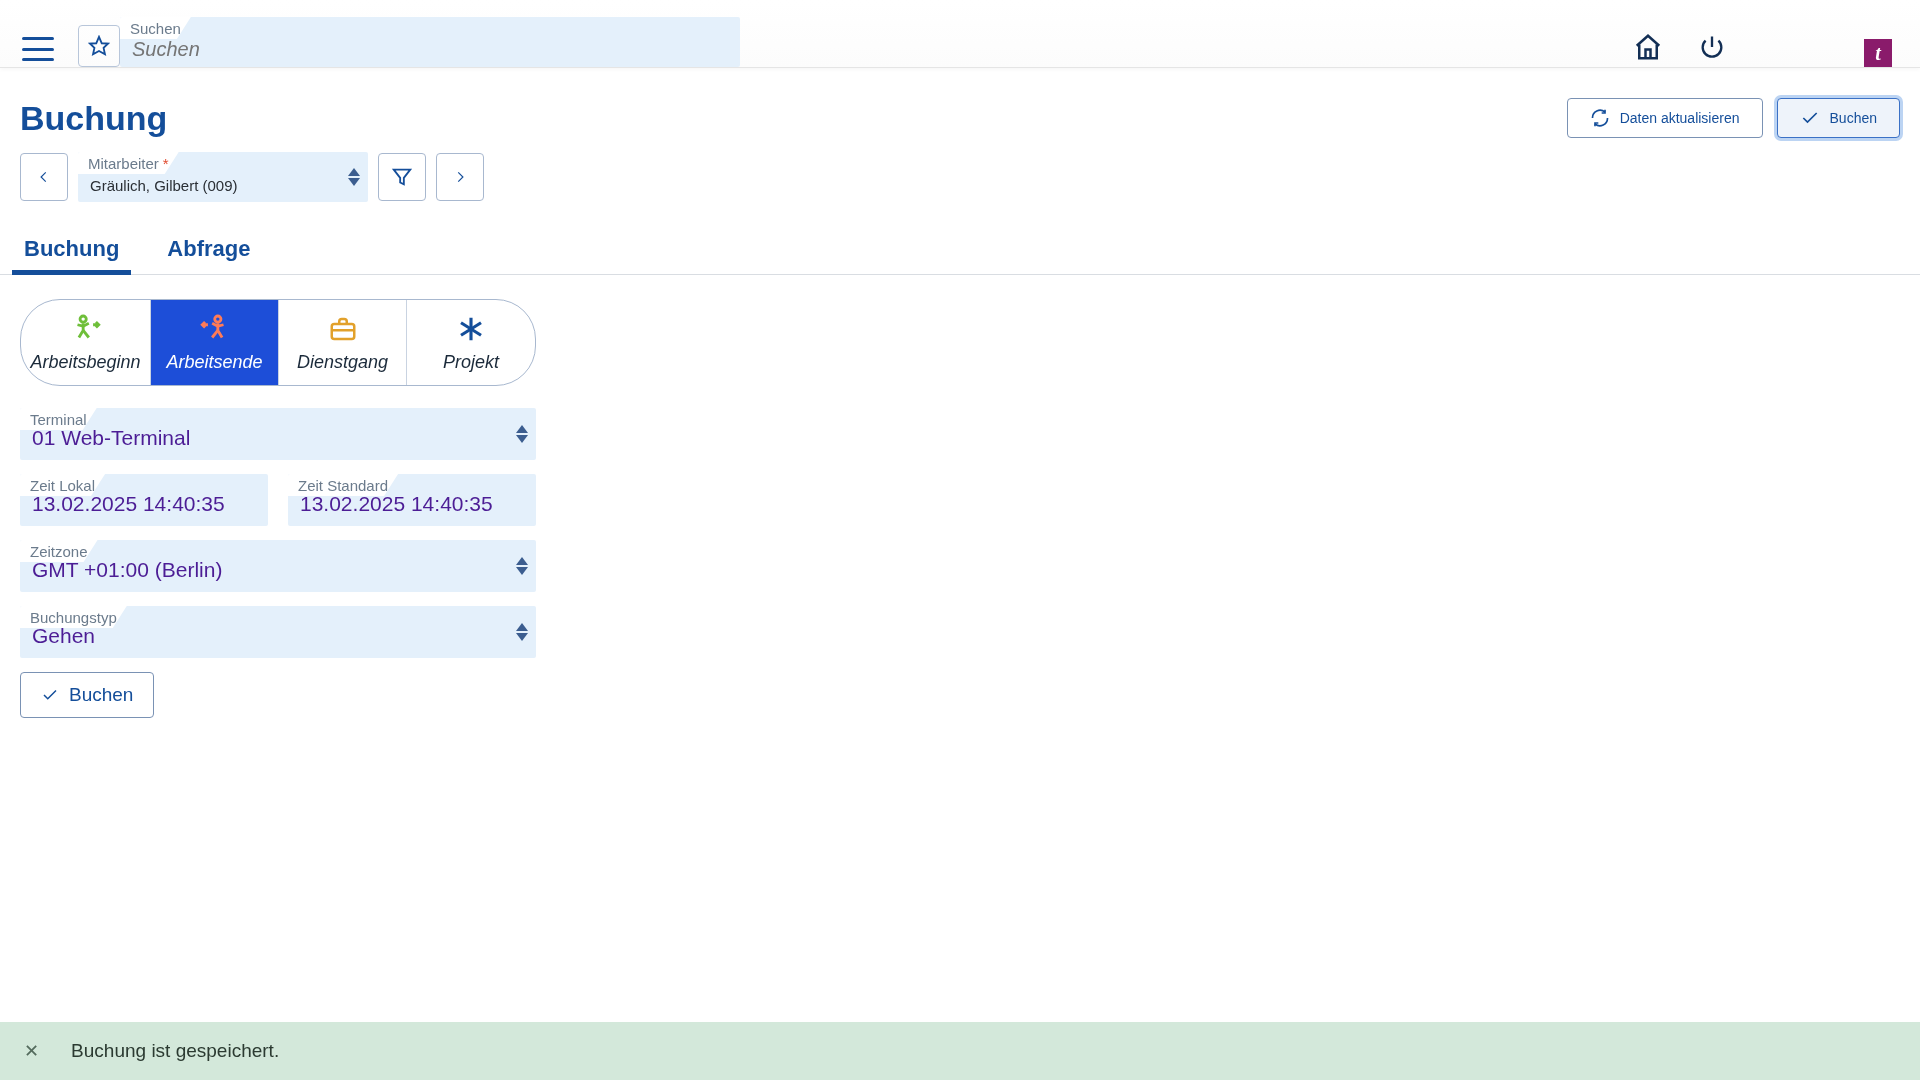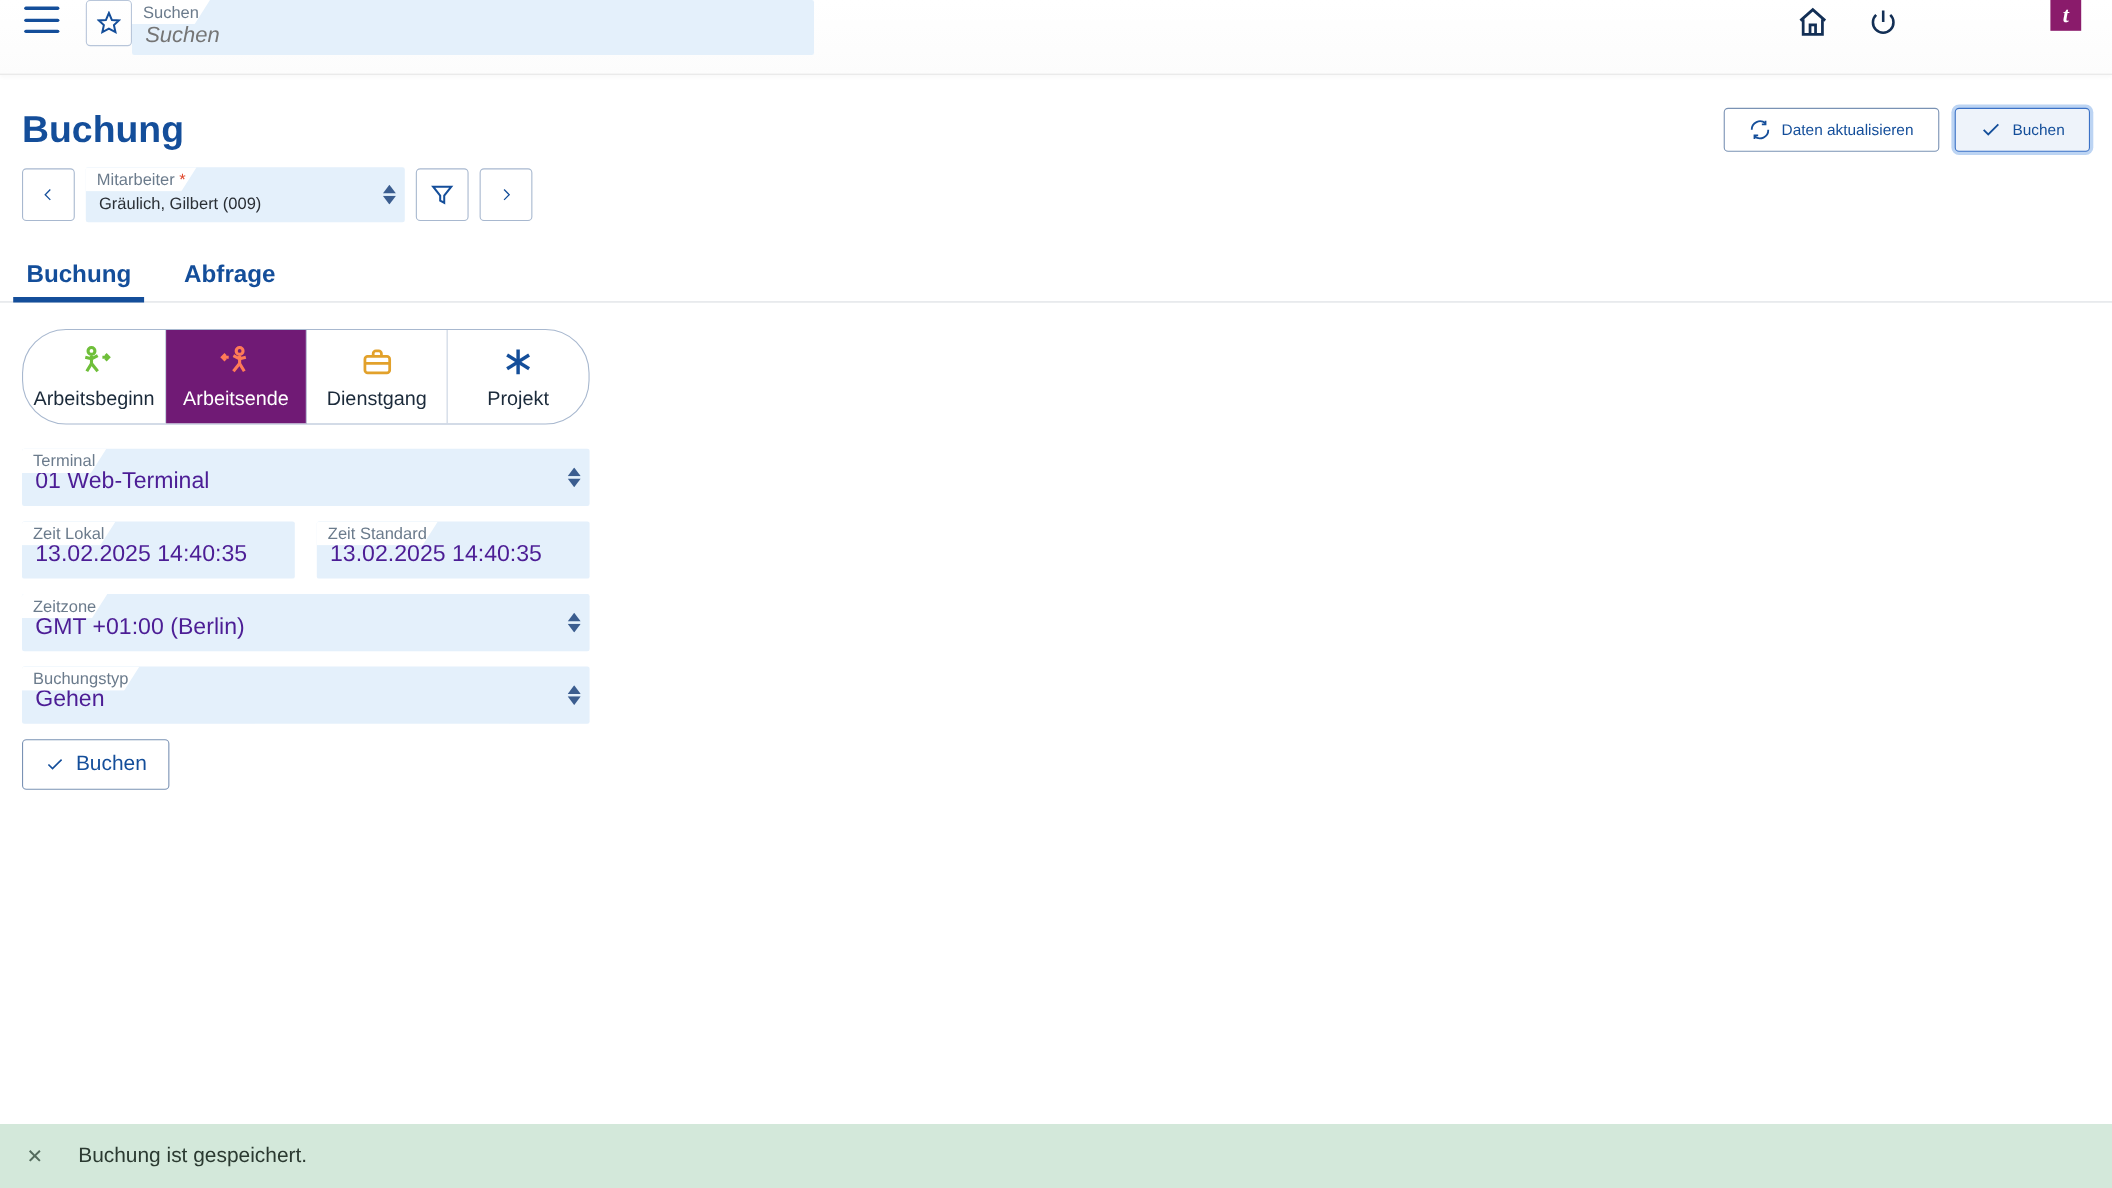--- a/index.html
+++ b/index.html
@@ -1,21 +1,21 @@
 <!DOCTYPE html>
 <html><head>
   <meta charset="utf-8">
   <style>
     * { box-sizing: border-box; margin: 0; padding: 0; }
     html, body { width: 1920px; height: 1080px; font-family: "Segoe UI", Tahoma, sans-serif; font-size: 18px; color: #333; overflow: hidden; background: #fff;}
     
     
     
     .topbar {
-      display: flex; align-items: flex-start; height: 68px; padding: 0 20px;
+      display: flex; align-items: flex-end; height: 68px; padding: 0 20px;
       border-bottom: 1px solid #e5e5e5;
       background: linear-gradient(#ffffff, #fcfcfc);
       box-shadow: 0 2px 4px rgba(0,0,0,0.03);
     }
     .hamburger {
       width: 36px; height: 36px; display:flex; flex-direction: column; justify-content: space-between;
       padding: 6px 2px; cursor: pointer; margin-right: 22px;
     }
     .hamburger span { display:block; height:3px; background:#144e9a; border-radius:2px;}
     .star-btn {
@@ -86,29 +86,29 @@
       margin-top: 8px;
     }
     .tab { font-size:22px; font-weight:600; color:#144e9a; padding: 6px 4px 12px 4px; cursor:pointer; position:relative;}
     .tab.active::after {
       content:""; position:absolute; left:-8px; right:-8px; bottom:-1px; height:5px; background:#144e9a;
     }
 
     
     .tiles {
       display:flex; margin: 24px 20px 22px 20px; border:1px solid #a8b8cf; border-radius:40px;
-      overflow:hidden; width: 516px;
+      overflow:hidden; width: 516px; font-style: italic;
     }
     .tile {
       display:flex; flex-direction:column; align-items:center; justify-content:center;
       gap:6px; padding: 12px 18px; cursor:pointer; font-size:18px; color:#1b2a3a;
       border-right:1px solid #c9d3e1; min-width: 128px;
     }
     .tile:last-child { border-right:none;}
-    .tile.active { background:#701a75; color:#fff;}
+    .tile.active { background:#1d4ed8; color:#fff;}
     .tile .ico { height:34px; display:flex; align-items:center; justify-content:center;}
     .tile:nth-child(1) .ico { color:#6fbf3a;}
     .tile:nth-child(2) .ico { color:#ffb49f;}
     .tile.active .ico { color:#ff7b57;}
     .tile:nth-child(3) .ico { color:#e2a12b;}
     .tile:nth-child(4) .ico { color:#144e9a;}
 
     
     .form { padding: 0 20px; }
     .form-row { display:flex; gap:20px; margin-bottom: 14px;}

